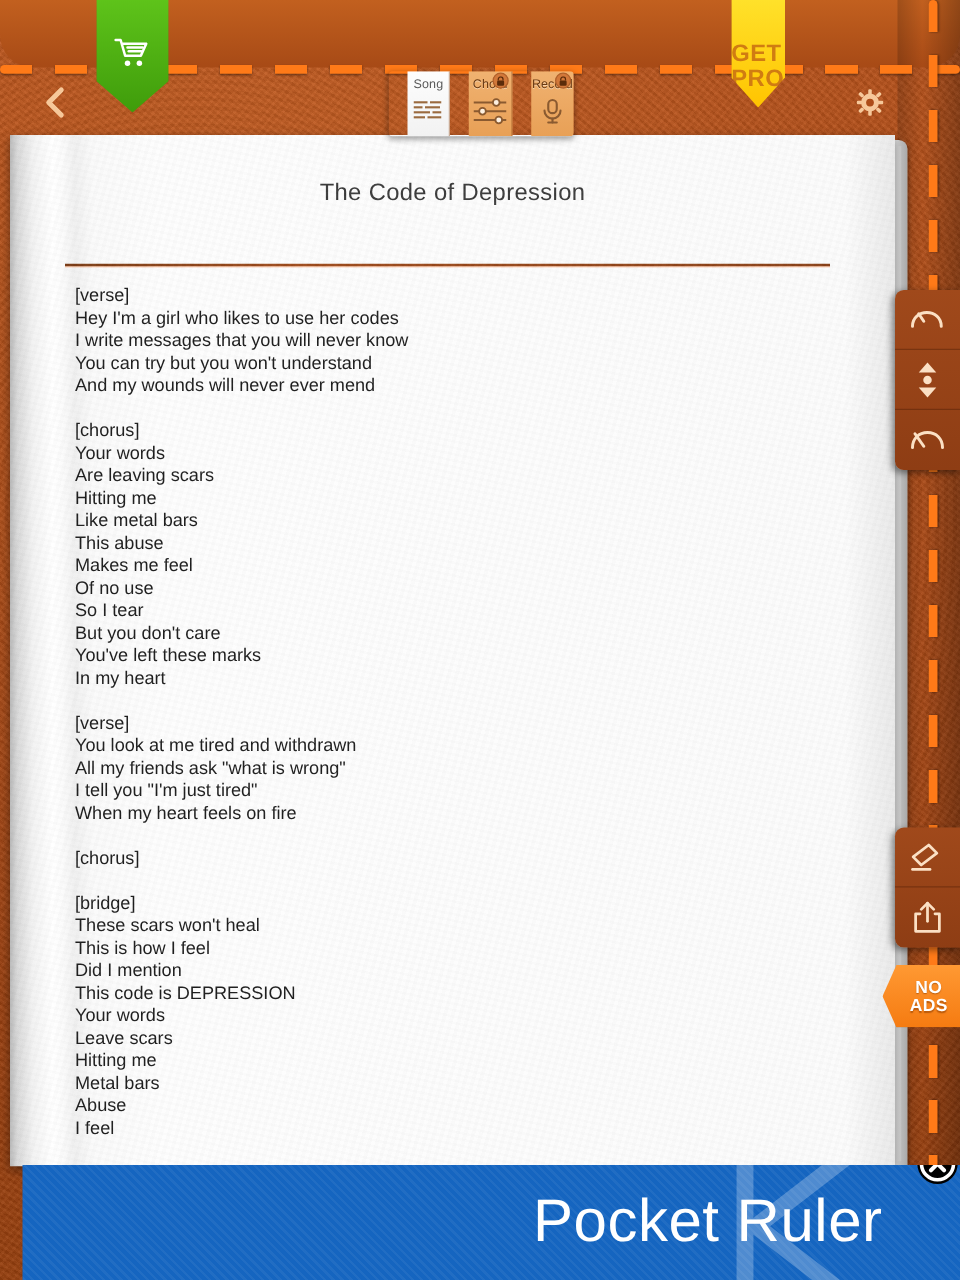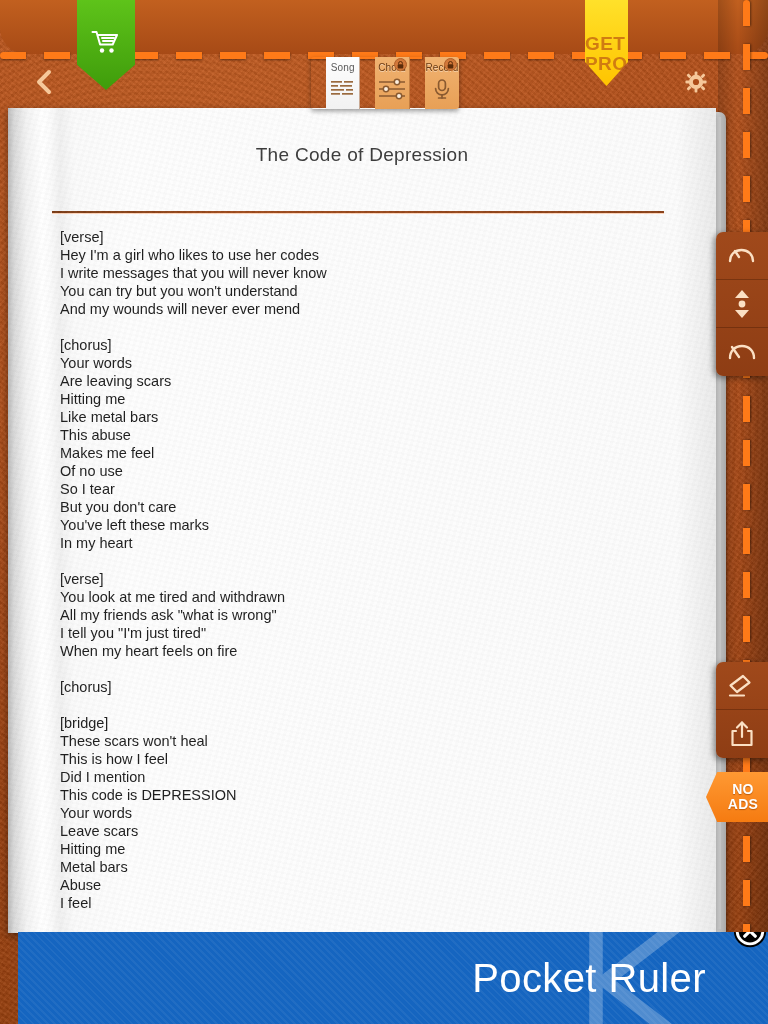--- a/index.html
+++ b/index.html
@@ -207,21 +207,21 @@
   .ad::before{
     content:""; position:absolute; inset:0;
     background-image:repeating-linear-gradient(45deg, rgba(255,255,255,.05) 0 2px, rgba(0,0,0,0) 2px 5px);
   }
   .ad-mark{
     position:absolute; right:52px; top:-26px; width:150px; height:150px;
     opacity:.25;
   }
   .ad-text{
     position:absolute; right:62px; top:22px;
-    font-size:40px; color:#fff; letter-spacing:.4px; line-height:48px;
+    font-size:48px; color:#fff; letter-spacing:.4px; line-height:48px;
   }
   .ad-close{
     position:absolute; right:-1px; top:-20px; width:38px; height:38px; z-index:14;
     cursor:pointer;
   }
 </style>
 </head>
 <body>
 
 <div id="app">

